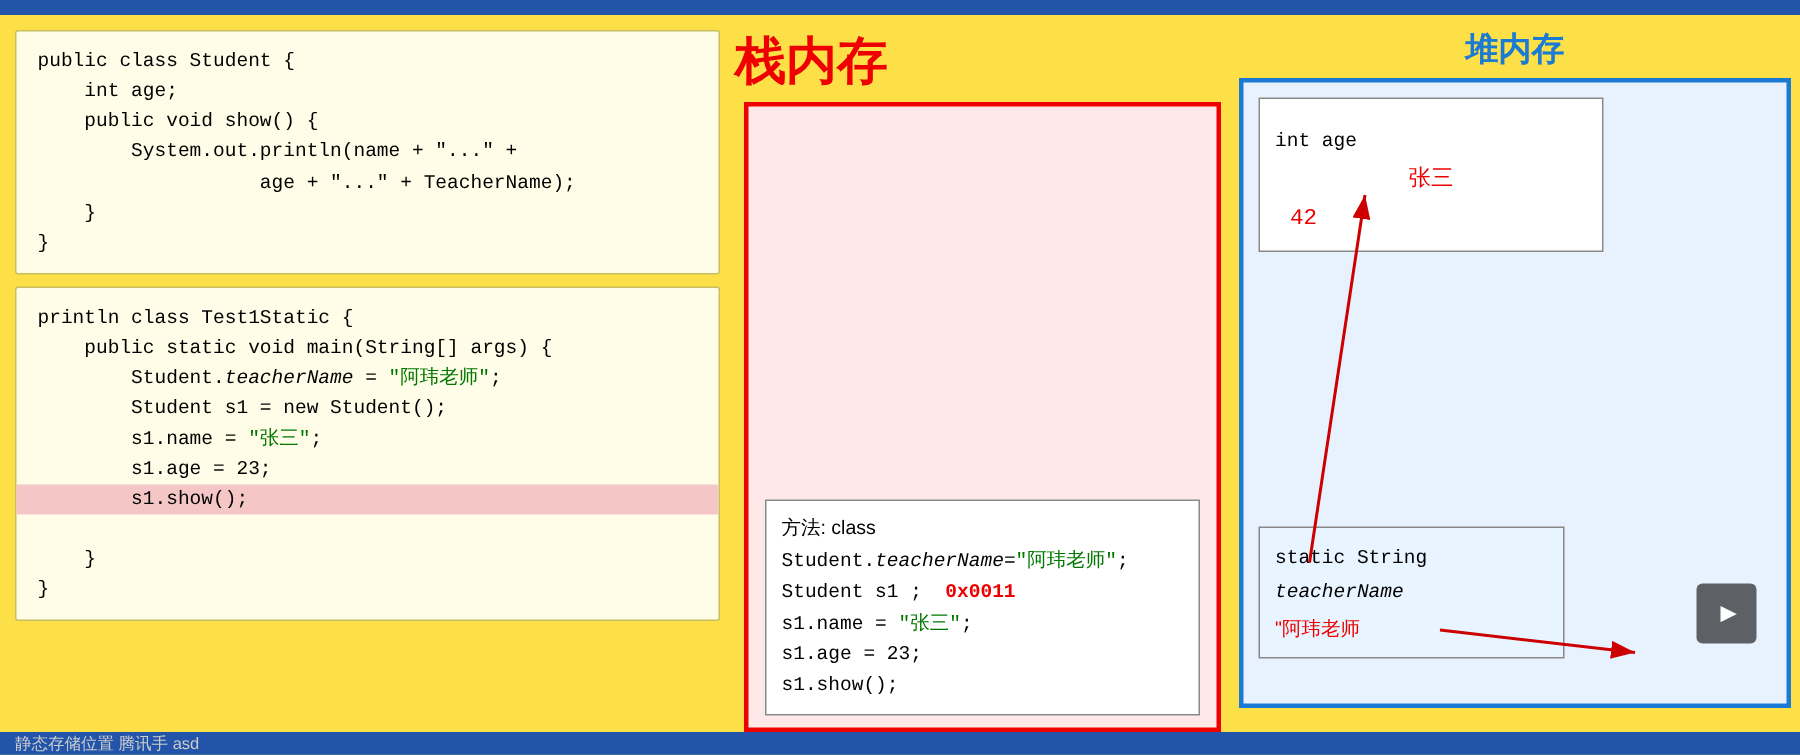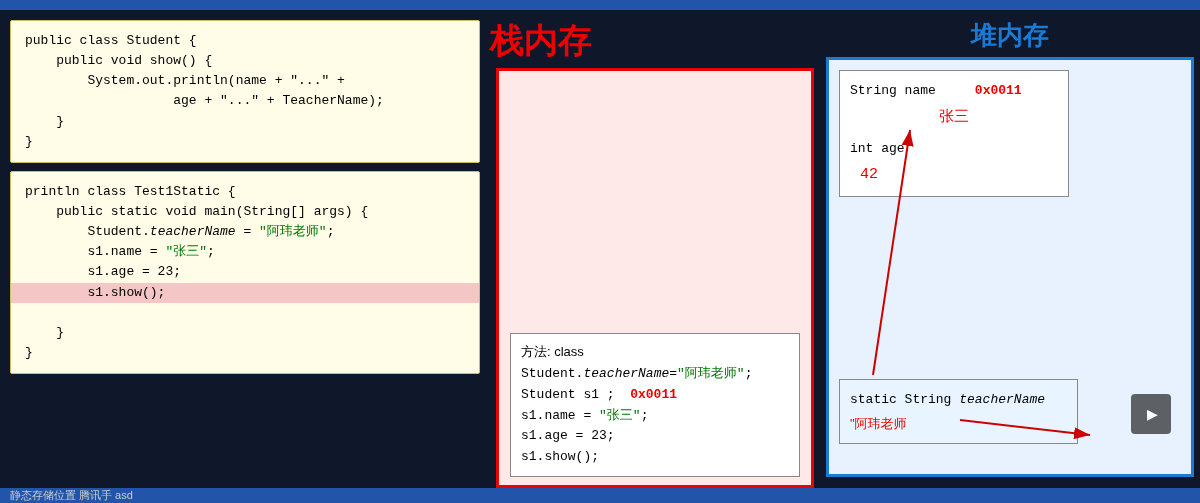--- a/index.html
+++ b/index.html
@@ -25,21 +25,21 @@
     .top-bar {
       background: #2255aa;
       height: 32px;
       display: flex;
       align-items: center;
       padding: 0 10px;
     }
 
     .content-area {
       flex: 1;
-      background: #0f172a;
+      background: #fde047;
       position: relative;
       display: flex;
       gap: 0;
     }
 
     
     .left-panel {
       width: 490px;
       padding: 10px;
       display: flex;
@@ -102,21 +102,21 @@
     }
 
     
     .right-panel {
       flex: 1;
       position: relative;
     }
 
     .heap-title {
       color: #1a7ad4;
-      font-size: 26px;
+      font-size: 22px;
       font-weight: bold;
       font-family: SimSun, 'Microsoft YaHei', sans-serif;
       text-align: center;
       padding: 8px 0 4px 0;
     }
 
     .heap-border {
       border: 3px solid #1a7ad4;
       margin: 0 6px;
       height: 420px;
@@ -136,21 +136,21 @@
       line-height: 1.8;
     }
 
     .heap-static {
       border: 1.5px solid #888;
       background: #e8f4ff;
       padding: 8px 10px;
       position: absolute;
       bottom: 30px;
       left: 10px;
-      width: 239px;
+      width: 204px;
       font-size: 13px;
       line-height: 1.8;
     }
     .color-blue { color: #1a7ad4; }
     .color-green { color: #007700; }
     .color-italic { font-style: italic; }
 
     .addr-label {
       color: #e00;
       font-weight: bold;
@@ -200,31 +200,33 @@
 <div class="main-container">
 
   <div class="top-bar"></div>
 
   <div class="content-area">
 
     <div class="left-panel">
 
       <div class="code-box">
         <div>public class Student {</div>
+        <div>&nbsp;&nbsp;&nbsp;&nbsp;int age;</div>
         <div>&nbsp;&nbsp;&nbsp;&nbsp;public void show() {</div>
         <div>&nbsp;&nbsp;&nbsp;&nbsp;&nbsp;&nbsp;&nbsp;&nbsp;System.out.println(name + "..." +</div>
         <div>&nbsp;&nbsp;&nbsp;&nbsp;&nbsp;&nbsp;&nbsp;&nbsp;&nbsp;&nbsp;&nbsp;&nbsp;&nbsp;&nbsp;&nbsp;&nbsp;&nbsp;&nbsp;&nbsp;age + "..." + TeacherName);</div>
         <div>&nbsp;&nbsp;&nbsp;&nbsp;}</div>
         <div>}</div>
       </div>
 
       <div class="code-box">
         <div>println class Test1Static {</div>
         <div>&nbsp;&nbsp;&nbsp;&nbsp;public static void main(String[] args) {</div>
         <div>&nbsp;&nbsp;&nbsp;&nbsp;&nbsp;&nbsp;&nbsp;&nbsp;Student.<span class="color-italic">teacherName</span> = <span class="color-green">"阿玮老师"</span>;</div>
+        <div>&nbsp;&nbsp;&nbsp;&nbsp;&nbsp;&nbsp;&nbsp;&nbsp;Student s1 = new Student();</div>
         <div>&nbsp;&nbsp;&nbsp;&nbsp;&nbsp;&nbsp;&nbsp;&nbsp;s1.name = <span class="color-green">"张三"</span>;</div>
         <div>&nbsp;&nbsp;&nbsp;&nbsp;&nbsp;&nbsp;&nbsp;&nbsp;s1.age = 23;</div>
         <div class="highlight-row">&nbsp;&nbsp;&nbsp;&nbsp;&nbsp;&nbsp;&nbsp;&nbsp;s1.show();</div>
         <div>&nbsp;</div>
         <div>&nbsp;&nbsp;&nbsp;&nbsp;}</div>
         <div>}</div>
       </div>
     </div>
 
     <div class="middle-panel">
@@ -246,25 +248,22 @@
         </div>
 
       </div>
     </div>
 
     <div class="right-panel">
       <div class="heap-title">堆内存</div>
       <div class="heap-border">
 
         <div class="heap-object">
-          <div>
-            String name &nbsp;&nbsp;&nbsp;&nbsp;<span class="addr-label">0x0011</span>
-          </div>
+          <div style="margin-top:8px;">int age</div>
           <div style="text-align:center; color:#e00; font-family: SimSun, 'Microsoft YaHei', sans-serif; font-size:15px;">张三</div>
-          <div style="margin-top:8px;">int age</div>
           <div style="text-align:left; color:#e00; font-size:15px; margin-left: 10px;">42</div>
         </div>
 
         <div class="heap-static">
           <div>
             static String <span class="color-italic">teacherName</span>
           </div>
           <div style="color:#e00; font-family: SimSun, 'Microsoft YaHei', sans-serif;">
             "阿玮老师
           </div>

